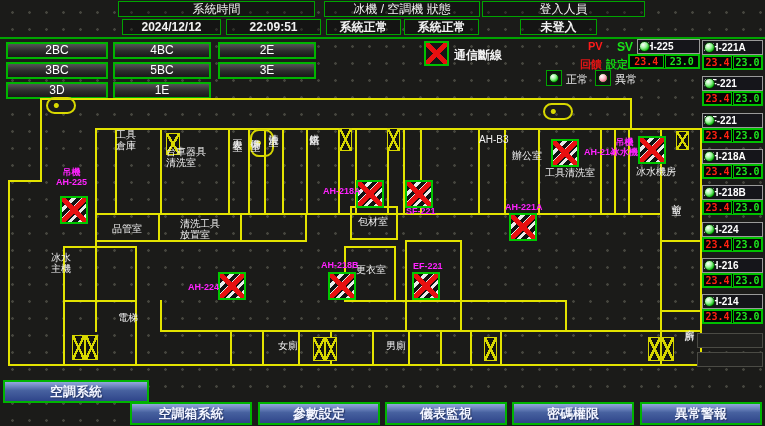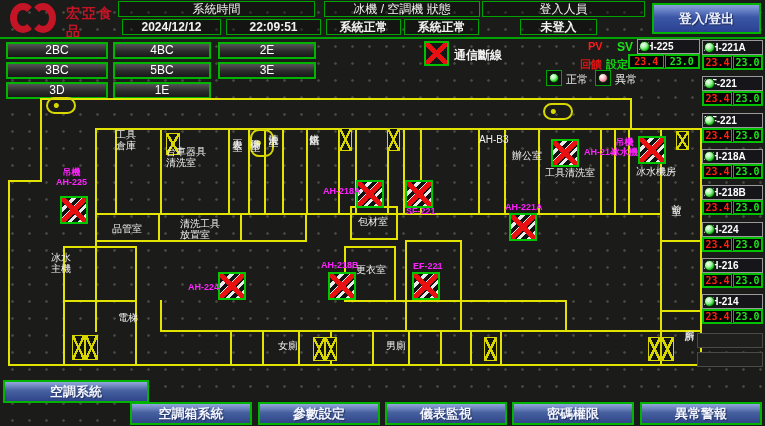--- a/index.html
+++ b/index.html
@@ -67,37 +67,28 @@
   
   .nbtn{height:23px;background:linear-gradient(#93a8dd 0%,#47619f 45%,#2f458a 100%);
     border:2px solid #00b400;color:#f2f5ff;font-size:13px;font-weight:bold;line-height:19px;
     text-align:center;text-shadow:1px 1px 1px #22315e}
 </style>
 </head>
 <body>
 
 <div id="screen">
 
-  <div class="abs" style="left:4px;top:1px;width:114px;height:35px">
-    <div class="logo-c c1"></div>
-    <div class="logo-c c2"></div>
-    <div class="abs" style="left:62px;top:4px">
-      <div class="bn">宏亞食品</div>
-      <div class="bs">HUNYA FOODS</div>
-    </div>
-  </div>
   <div class="abs hseg" style="left:118px;top:1px;width:197px;height:16px">系統時間</div>
   <div class="abs hval" style="left:122px;top:19px;width:99px;height:16px">2024/12/12</div>
   <div class="abs hval" style="left:226px;top:19px;width:95px;height:16px">22:09:51</div>
   <div class="abs hseg" style="left:324px;top:1px;width:156px;height:16px">冰機 / 空調機 狀態</div>
   <div class="abs hval" style="left:326px;top:19px;width:75px;height:16px">系統正常</div>
   <div class="abs hval" style="left:404px;top:19px;width:75px;height:16px">系統正常</div>
   <div class="abs hseg" style="left:482px;top:1px;width:163px;height:16px">登入人員</div>
   <div class="abs hval" style="left:520px;top:19px;width:77px;height:16px">未登入</div>
-  <button class="abs loginbtn" style="left:652px;top:3px;width:109px;height:31px">登入/登出</button>
   <div class="abs hr-green" style="left:0;top:37px;width:765px;height:2px"></div>
 
   <div class="abs commx" style="left:424px;top:41px"></div>
   <div class="abs commlbl" style="left:454px;top:47px">通信斷線</div>
   <div class="abs lg-bezel" style="left:546px;top:70px">
       <span class="light"></span>
     </div>
   <div class="abs leglbl" style="left:566px;top:72px">正常</div>
   <div class="abs lg-bezel" style="left:595px;top:70px">
       <span class="light pink"></span>

